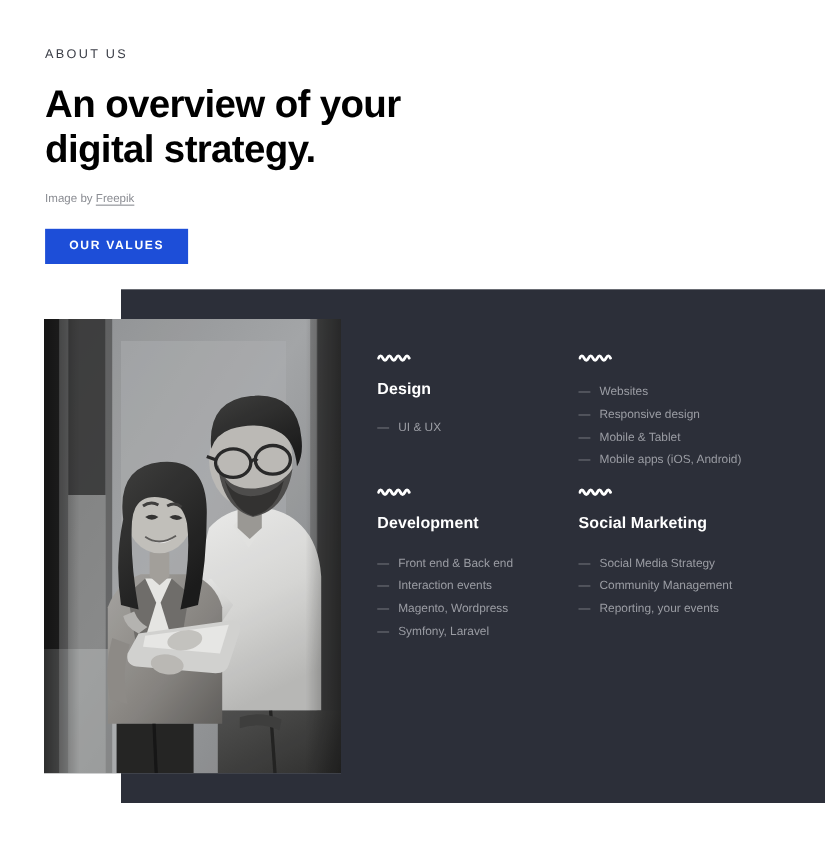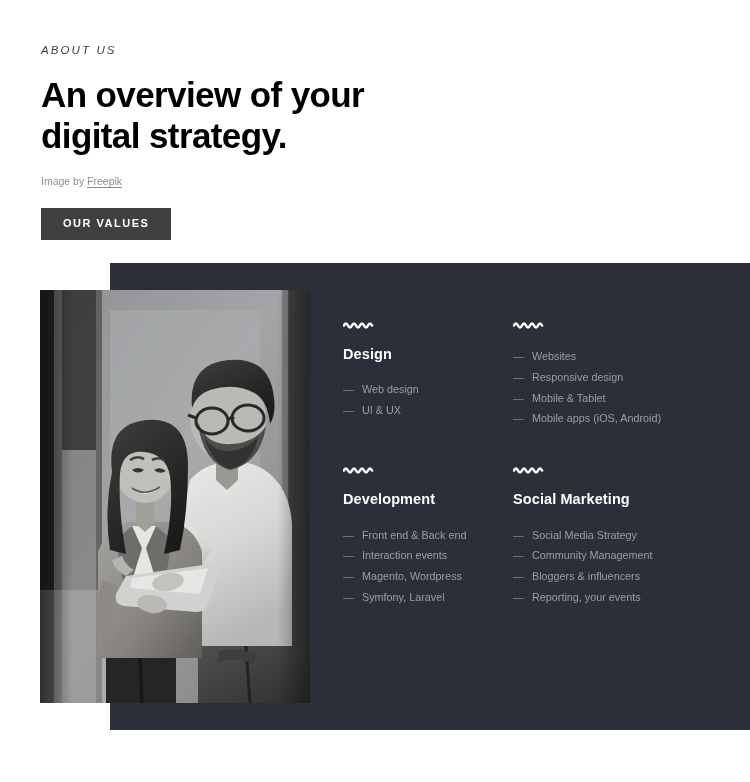--- a/index.html
+++ b/index.html
@@ -28,21 +28,20 @@
     width: 470px;
   }
 
   .eyebrow {
     font-size: 11.5px;
     font-weight: 400;
     letter-spacing: 2.1px;
     color: #3a3d46;
     text-transform: uppercase;
     line-height: 1.2;
-    font-style: italic;
   }
 
   .headline {
     margin-top: 16px;
     font-size: 35px;
     line-height: 41px;
     font-weight: 700;
     letter-spacing: -0.6px;
     color: #000000;
   }
@@ -57,21 +56,21 @@
     color: #8b8d93;
     text-decoration: underline;
     text-underline-offset: 1.5px;
     text-align: center;
   }
 
   .btn-values {
     display: inline-block;
     margin-top: 20px;
     padding: 9px 22px 10px 22px;
-    background: #404040;
+    background: #1d4ed8;
     color: #ffffff;
     font-size: 11px;
     font-weight: 700;
     letter-spacing: 1.5px;
     text-transform: uppercase;
     border: none;
     cursor: pointer;
     line-height: 1.1;
   }
 
@@ -100,20 +99,21 @@
   
   .services {
     position: absolute;
     left: 343px;
     top: 320px;
     width: 370px;
     display: grid;
     grid-template-columns: 170px 170px;
     column-gap: 0px;
     row-gap: 36px;
+    gap: 13px;
   }
 
   .svc-col { width: 170px; }
 
   .wave {
     display: block;
     width: 33px;
     height: 9px;
     margin-bottom: 17px;
   }
@@ -286,21 +286,20 @@
   </div>
 
   <div class="services">
 
     <div class="svc-col">
       <svg class="wave" viewBox="0 0 33 9">
         <path d="M1 5.5 q2 -4 4 0 t4 0 t4 0 t4 0 t4 0 t4 0 t4 0" fill="none" stroke="#ffffff" stroke-width="2.6" stroke-linecap="round"></path>
       </svg>
       <div class="svc-title">Design</div>
       <ul class="svc-list">
-        <li class="svc-item">Web design</li>
         <li class="svc-item">UI &amp; UX</li>
       </ul>
     </div>
 
     <div class="svc-col">
       <svg class="wave" viewBox="0 0 33 9">
         <path d="M1 5.5 q2 -4 4 0 t4 0 t4 0 t4 0 t4 0 t4 0 t4 0" fill="none" stroke="#ffffff" stroke-width="2.6" stroke-linecap="round"></path>
       </svg>
       <ul class="svc-list">
         <li class="svc-item">Websites</li>
@@ -324,20 +323,19 @@
     </div>
 
     <div class="svc-col">
       <svg class="wave" viewBox="0 0 33 9">
         <path d="M1 5.5 q2 -4 4 0 t4 0 t4 0 t4 0 t4 0 t4 0 t4 0" fill="none" stroke="#ffffff" stroke-width="2.6" stroke-linecap="round"></path>
       </svg>
       <div class="svc-title">Social Marketing</div>
       <ul class="svc-list">
         <li class="svc-item">Social Media Strategy</li>
         <li class="svc-item">Community Management</li>
-        <li class="svc-item">Bloggers &amp; influencers</li>
         <li class="svc-item">Reporting, your events</li>
       </ul>
     </div>
 
   </div>
 
 </div>
 
 </body></html>

